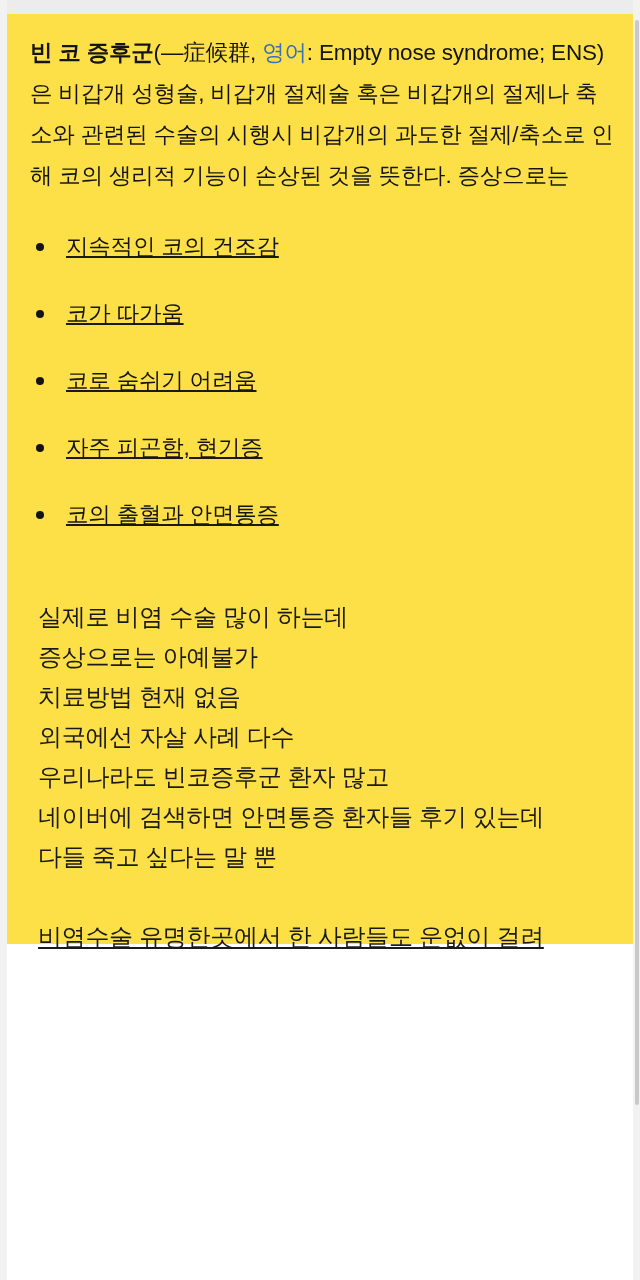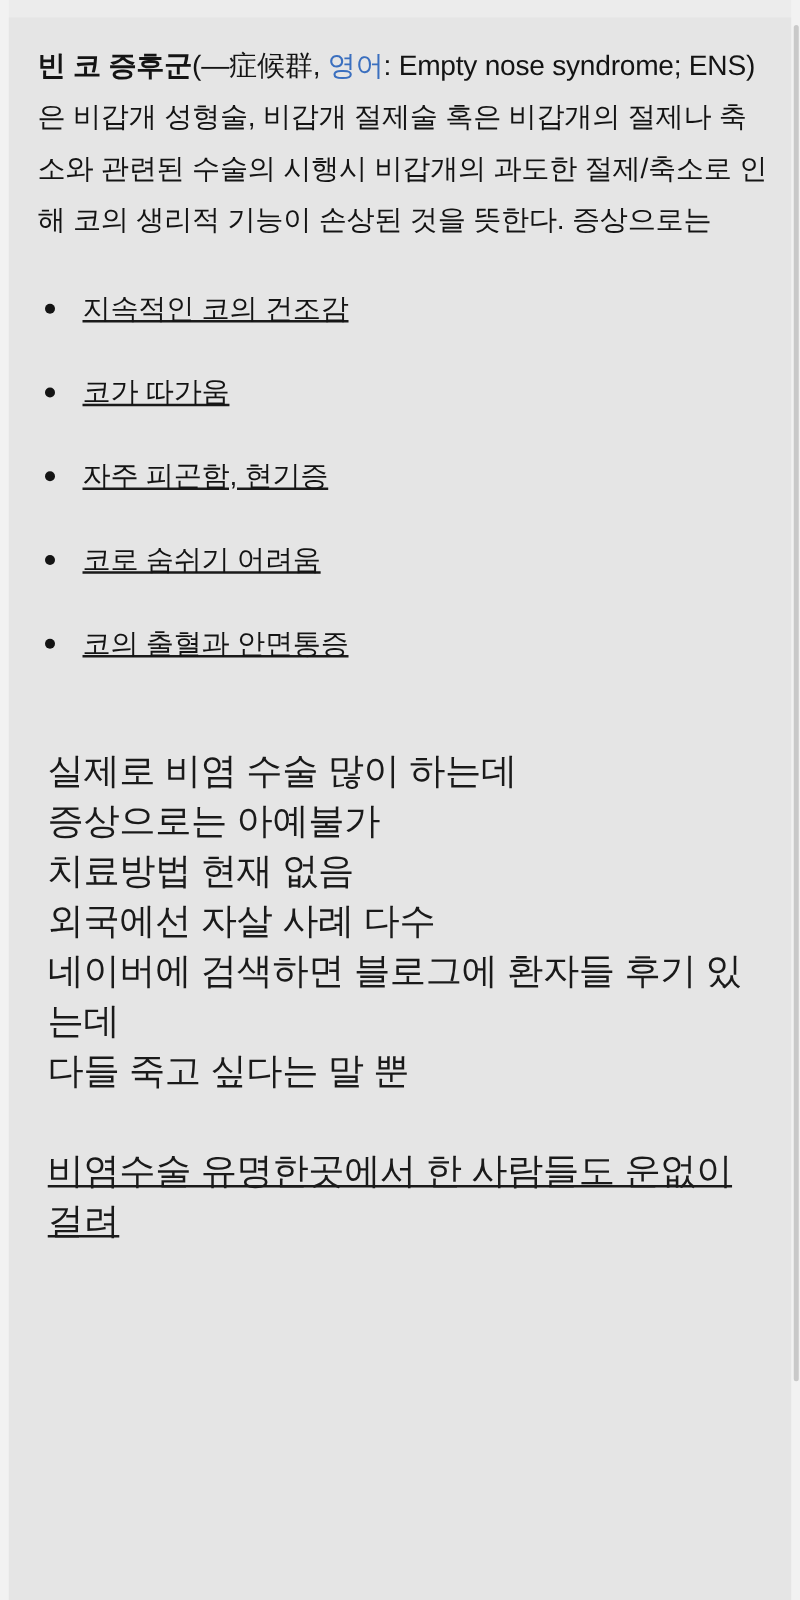--- a/index.html
+++ b/index.html
@@ -10,22 +10,22 @@
   body {
     width: 640px;
     height: 1280px;
     overflow: hidden;
     font-family: "Liberation Sans", sans-serif;
     color: #1a1a1a;
   }
   .page {
     position: relative;
     width: 640px;
-    height: 1280px;
-    background: #e5e5e5;
+    height: 944px;
+    background: #fde047;
     box-sizing: border-box;
   }
   
   .top-strip {
     position: absolute;
     top: 0;
     left: 0;
     width: 640px;
     height: 14px;
     background: #ececec;
@@ -102,21 +102,21 @@
     top: 17px;
     width: 8px;
     height: 8px;
     background: #141414;
     border-radius: 50%;
   }
 
   
   .comment {
     margin-top: 62px;
-    font-size: 29px;
+    font-size: 24px;
     line-height: 40px;
     color: #1a1a1a;
     letter-spacing: -0.3px;
     padding-left: 8px;
   }
   .comment p {
     margin: 0;
   }
   .comment .gap {
     height: 40px;
@@ -138,30 +138,31 @@
     <div class="scroll-thumb"></div>
   </div>
 
   <div class="content">
 
     <p class="lead"><span class="term">빈 코 증후군</span><span>(</span><span>—症候群, </span><span class="lang-link">영어</span><span>: </span><span>Empty nose syndrome; ENS)</span><span>은 비갑개 성형술, 비갑개 절제술 혹은 비갑개의 절제나 축소와 관련된 수술의 시행시 비갑개의 과도한 절제/축소로 인해 코의 생리적 기능이 손상된 것을 뜻한다. 증상으로는</span></p>
 
     <ul class="symptoms">
       <li>지속적인 코의 건조감</li>
       <li>코가 따가움</li>
+      <li>코로 숨쉬기 어려움</li>
       <li>자주 피곤함, 현기증</li>
-      <li>코로 숨쉬기 어려움</li>
       <li>코의 출혈과 안면통증</li>
     </ul>
 
     <div class="comment">
       <p>실제로 비염 수술 많이 하는데</p>
       <p>증상으로는 아예불가</p>
       <p>치료방법 현재 없음</p>
       <p>외국에선 자살 사례 다수</p>
-      <p>네이버에 검색하면 블로그에 환자들 후기 있는데</p>
+      <p>우리나라도 빈코증후군 환자 많고</p>
+      <p>네이버에 검색하면 안면통증 환자들 후기 있는데</p>
       <p>다들 죽고 싶다는 말 뿐</p>
       <div class="gap"></div>
       <p class="clipped">비염수술 유명한곳에서 한 사람들도 운없이 걸려</p>
     </div>
 
   </div>
 </div>
 
 </body></html>

